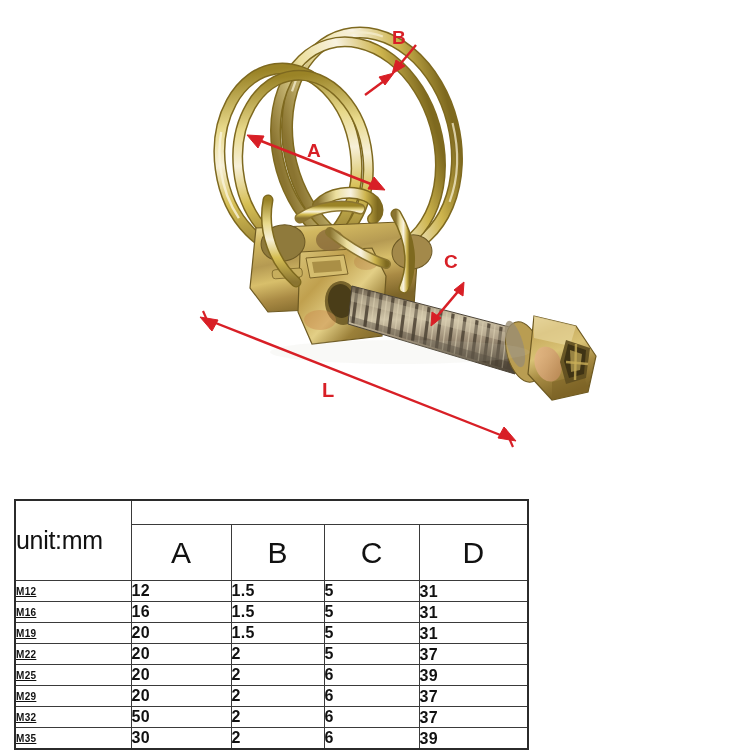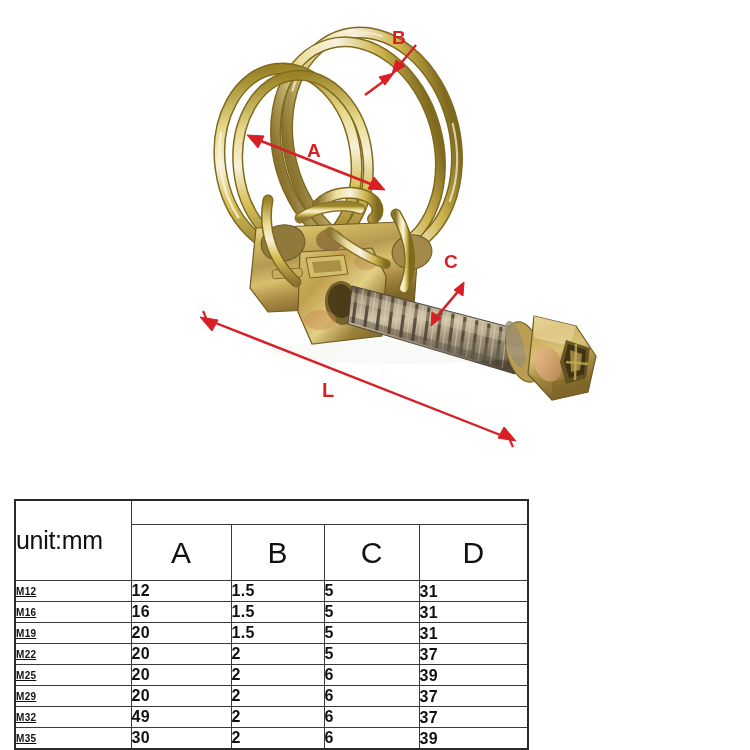--- a/index.html
+++ b/index.html
@@ -389,21 +389,21 @@
         </tr>
         <tr>
           <td class="size-cell data-cell">M29</td>
           <td class="data-cell">20</td>
           <td class="data-cell">2</td>
           <td class="data-cell">6</td>
           <td class="data-cell d-cell">37</td>
         </tr>
         <tr>
           <td class="size-cell data-cell">M32</td>
-          <td class="data-cell">49</td>
+          <td class="data-cell">50</td>
           <td class="data-cell">2</td>
           <td class="data-cell">6</td>
           <td class="data-cell d-cell">37</td>
         </tr>
         <tr>
           <td class="size-cell data-cell">M35</td>
           <td class="data-cell">30</td>
           <td class="data-cell">2</td>
           <td class="data-cell">6</td>
           <td class="data-cell d-cell">39</td>

